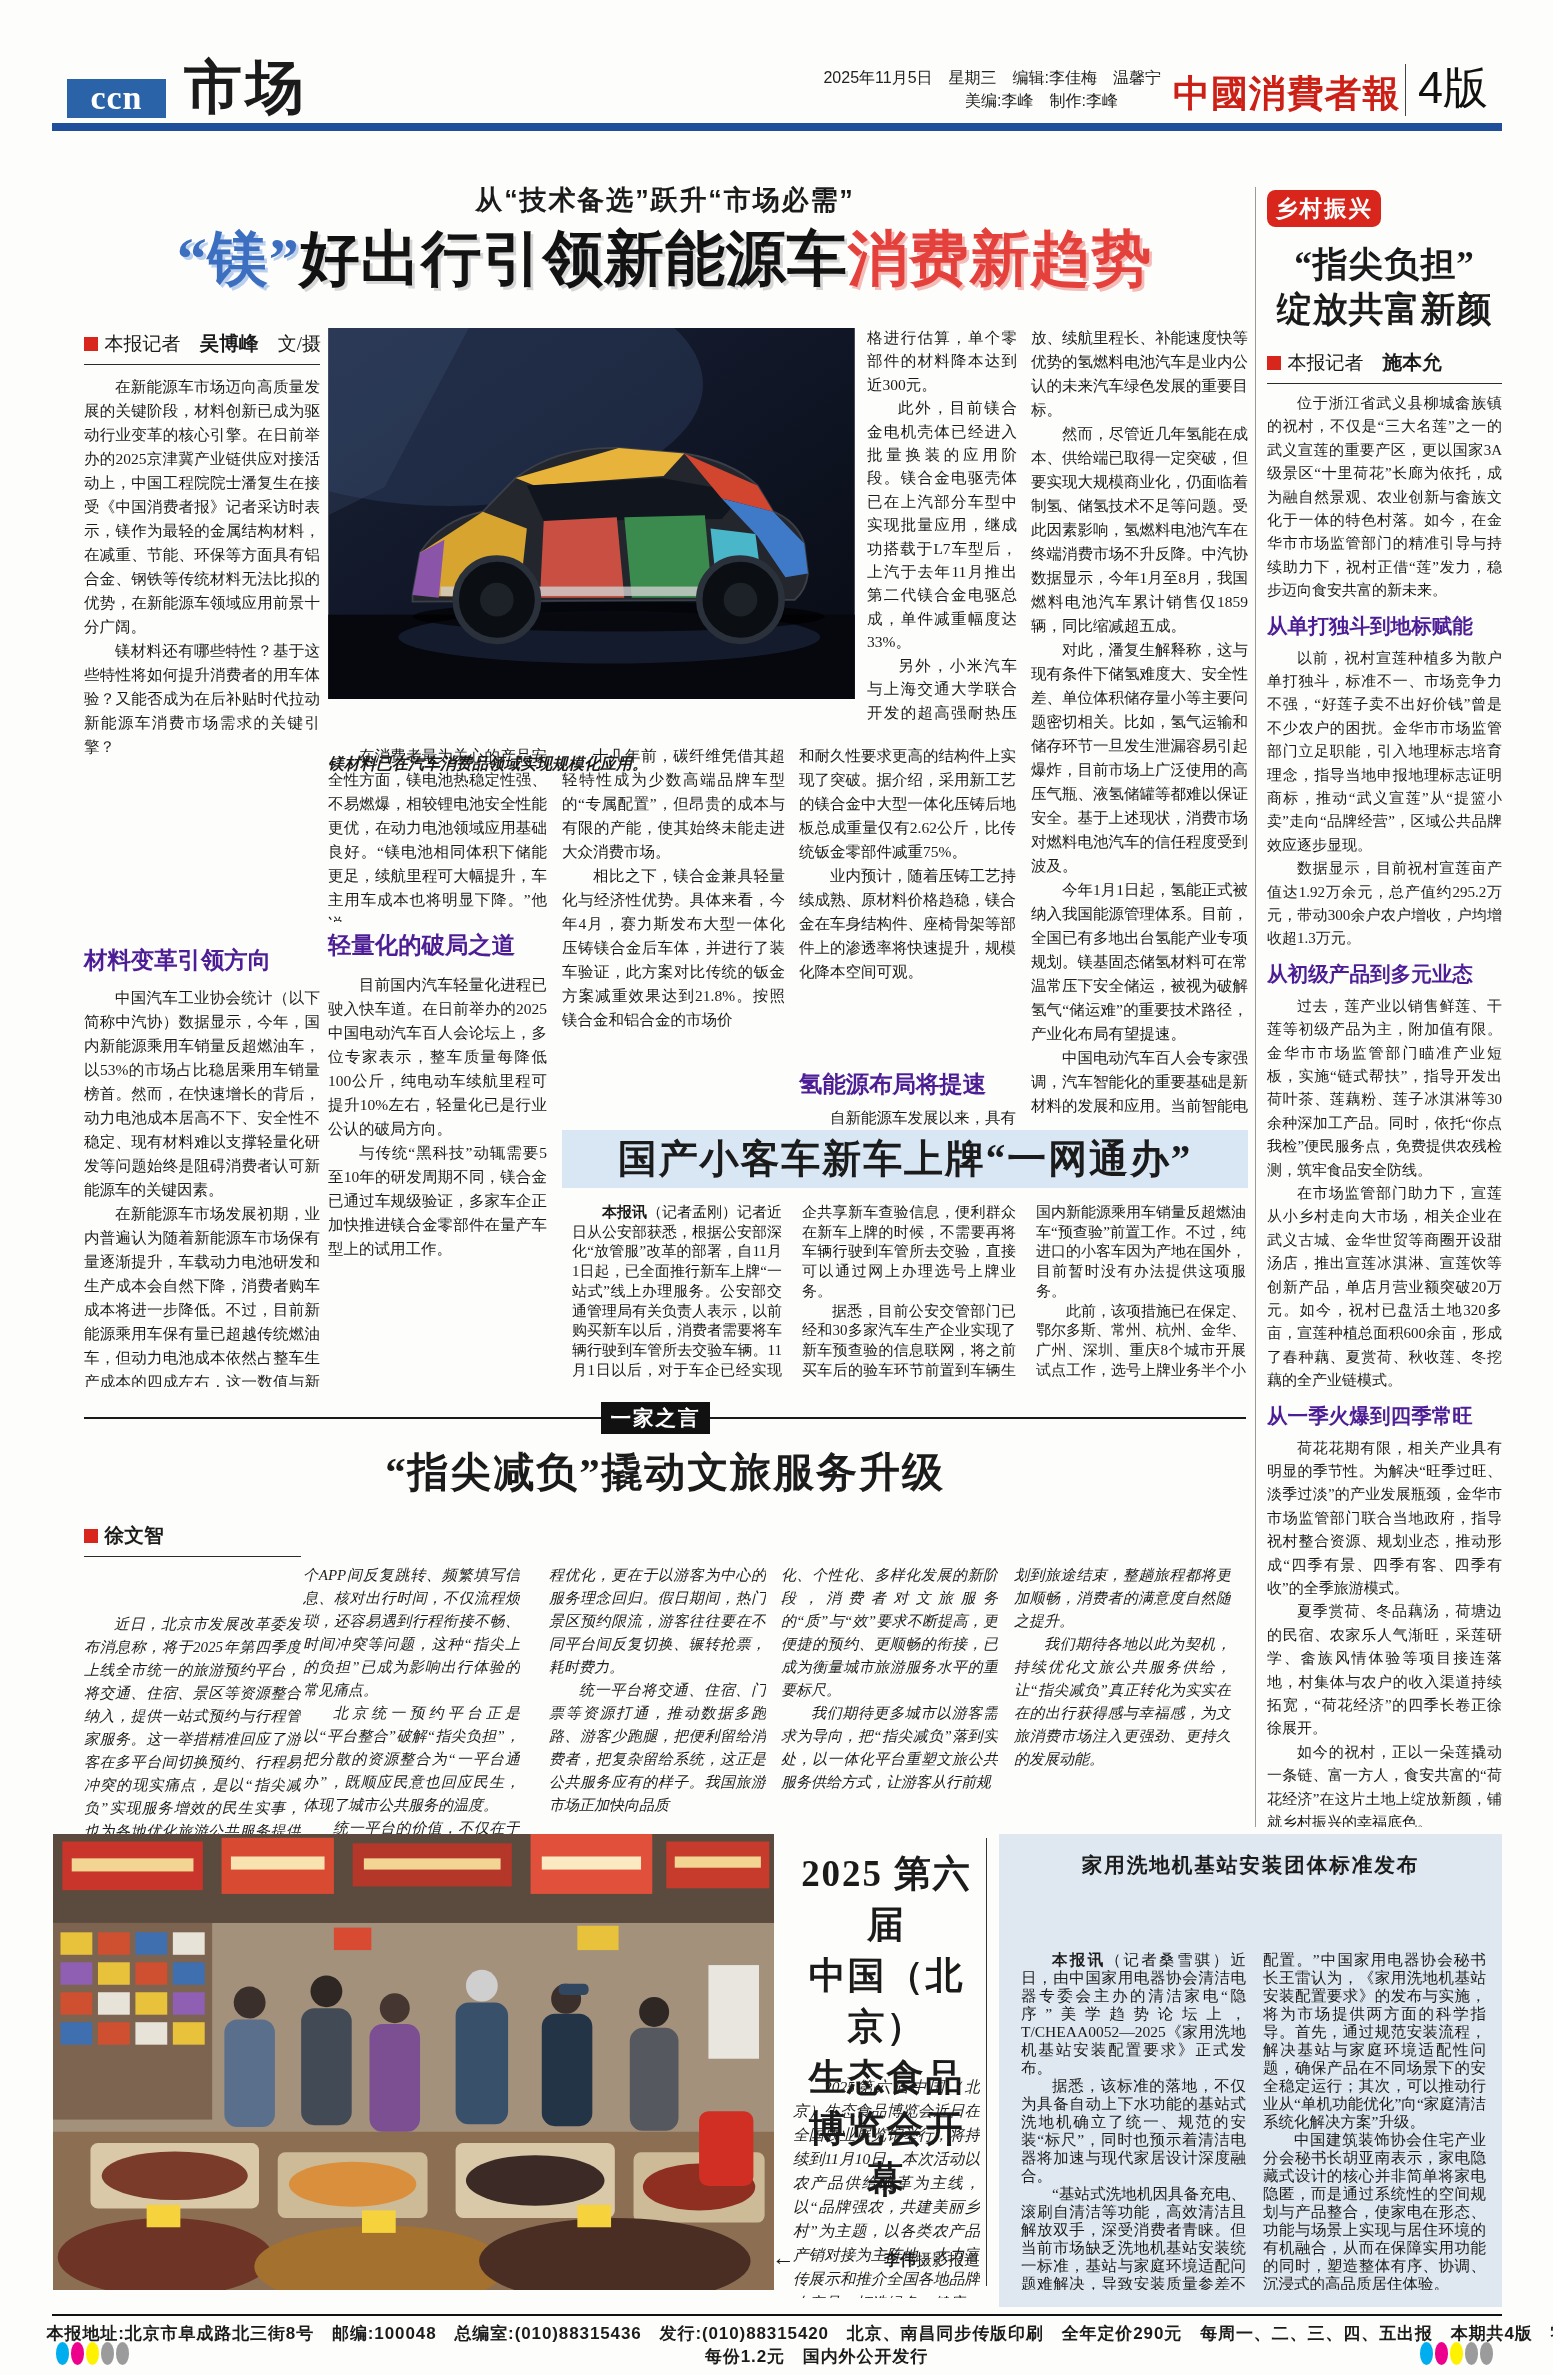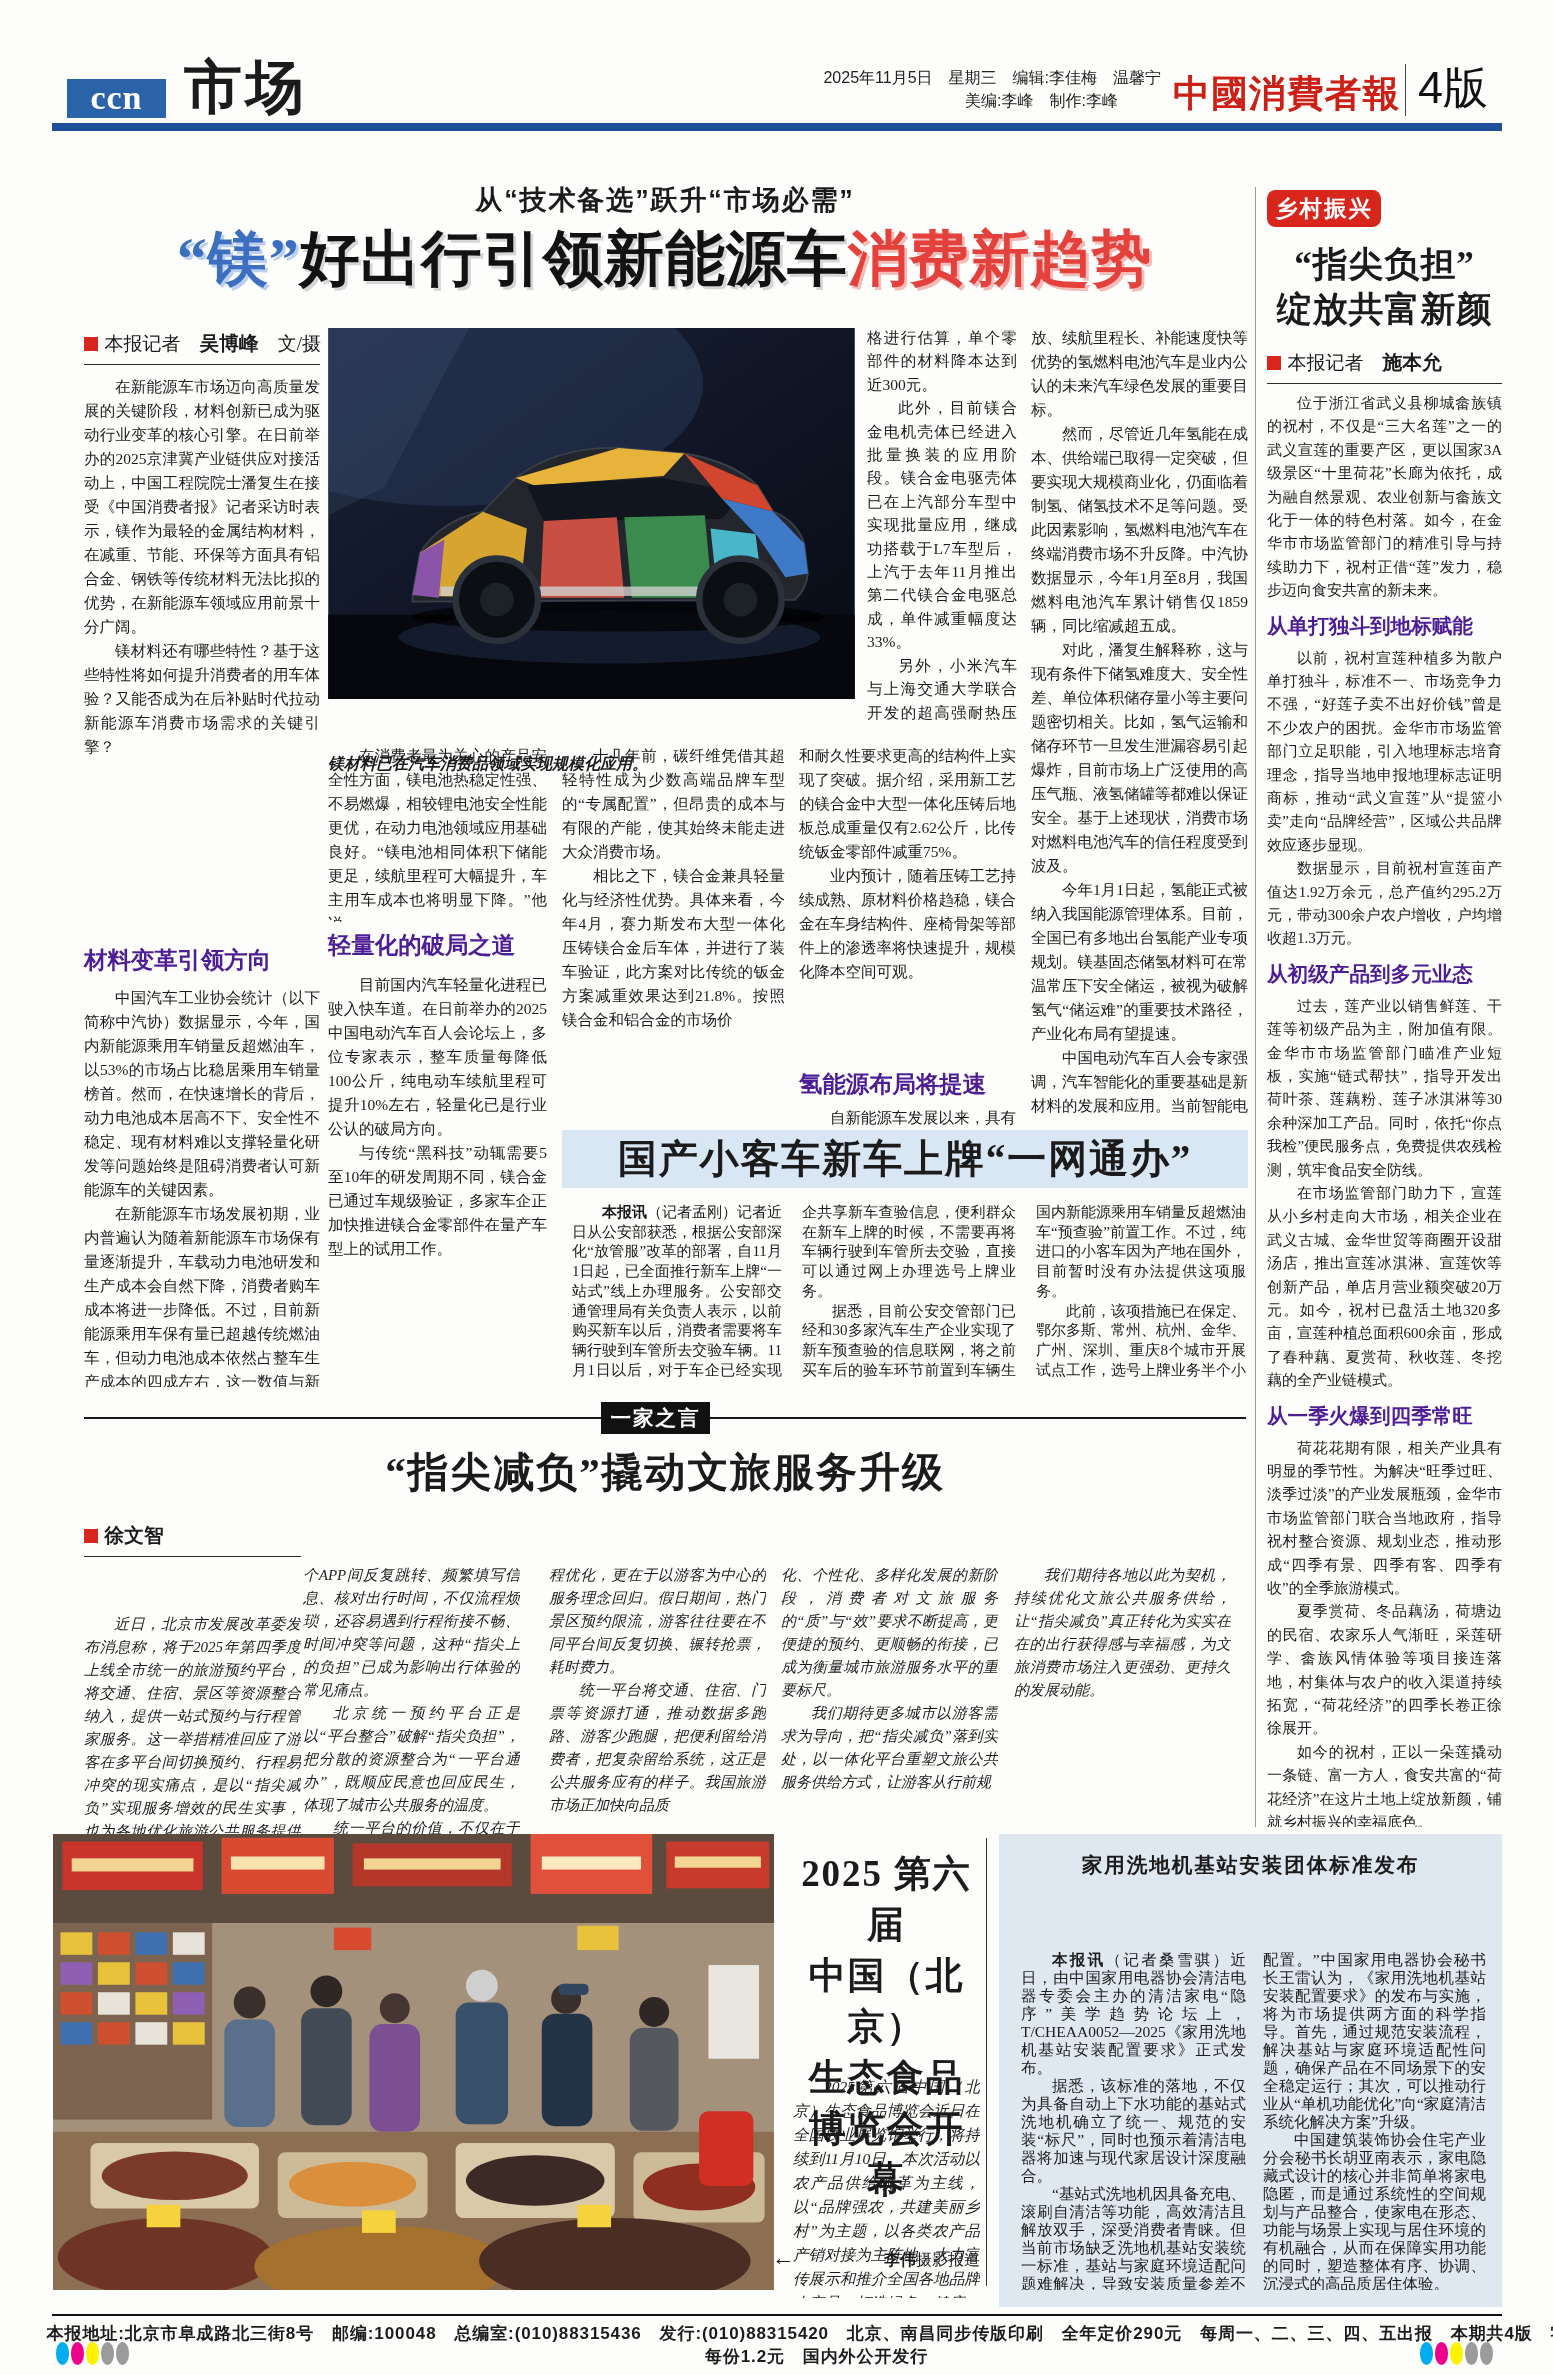--- a/index.html
+++ b/index.html
@@ -199,20 +199,21 @@
     </div>
   <div class="abs col op-col kai" style="left:781px;top:1516px;width:217px;height:313px;">
       <p class="ni">化、个性化、多样化发展的新阶段，消费者对文旅服务的“质”与“效”要求不断提高，更便捷的预约、更顺畅的衔接，已成为衡量城市旅游服务水平的重要标尺。</p>
       <p>我们期待更多城市以游客需求为导向，把“指尖减负”落到实处，以一体化平台重塑文旅公共服务供给方式，让游客从行前规</p>
     </div>
   <div class="abs col op-col kai" style="left:549px;top:1516px;width:217px;height:313px;">
       <p class="ni">程优化，更在于以游客为中心的服务理念回归。假日期间，热门景区预约限流，游客往往要在不同平台间反复切换、辗转抢票，耗时费力。</p>
       <p>统一平台将交通、住宿、门票等资源打通，推动数据多跑路、游客少跑腿，把便利留给消费者，把复杂留给系统，这正是公共服务应有的样子。我国旅游市场正加快向品质</p>
     </div>
   <div class="abs col op-col kai" style="left:1014px;top:1516px;width:217px;height:313px;">
+      <p class="ni">划到旅途结束，整趟旅程都将更加顺畅，消费者的满意度自然随之提升。</p>
       <p>我们期待各地以此为契机，持续优化文旅公共服务供给，让“指尖减负”真正转化为实实在在的出行获得感与幸福感，为文旅消费市场注入更强劲、更持久的发展动能。</p>
     </div>
 
   <div class="abs v-badge" style="left:1267px;top:190px;width:114px;height:37px;">乡村振兴</div>
   <div class="abs v-title ctr" style="left:1267px;top:242px;width:235px;">
     <div>“指尖负担”</div>
     <div>绽放共富新颜</div>
   </div>
   <div class="abs byline" style="left:1267px;top:349px;width:235px;">
     <span class="sq"></span><span>本报记者</span>　<b>施本允</b>

